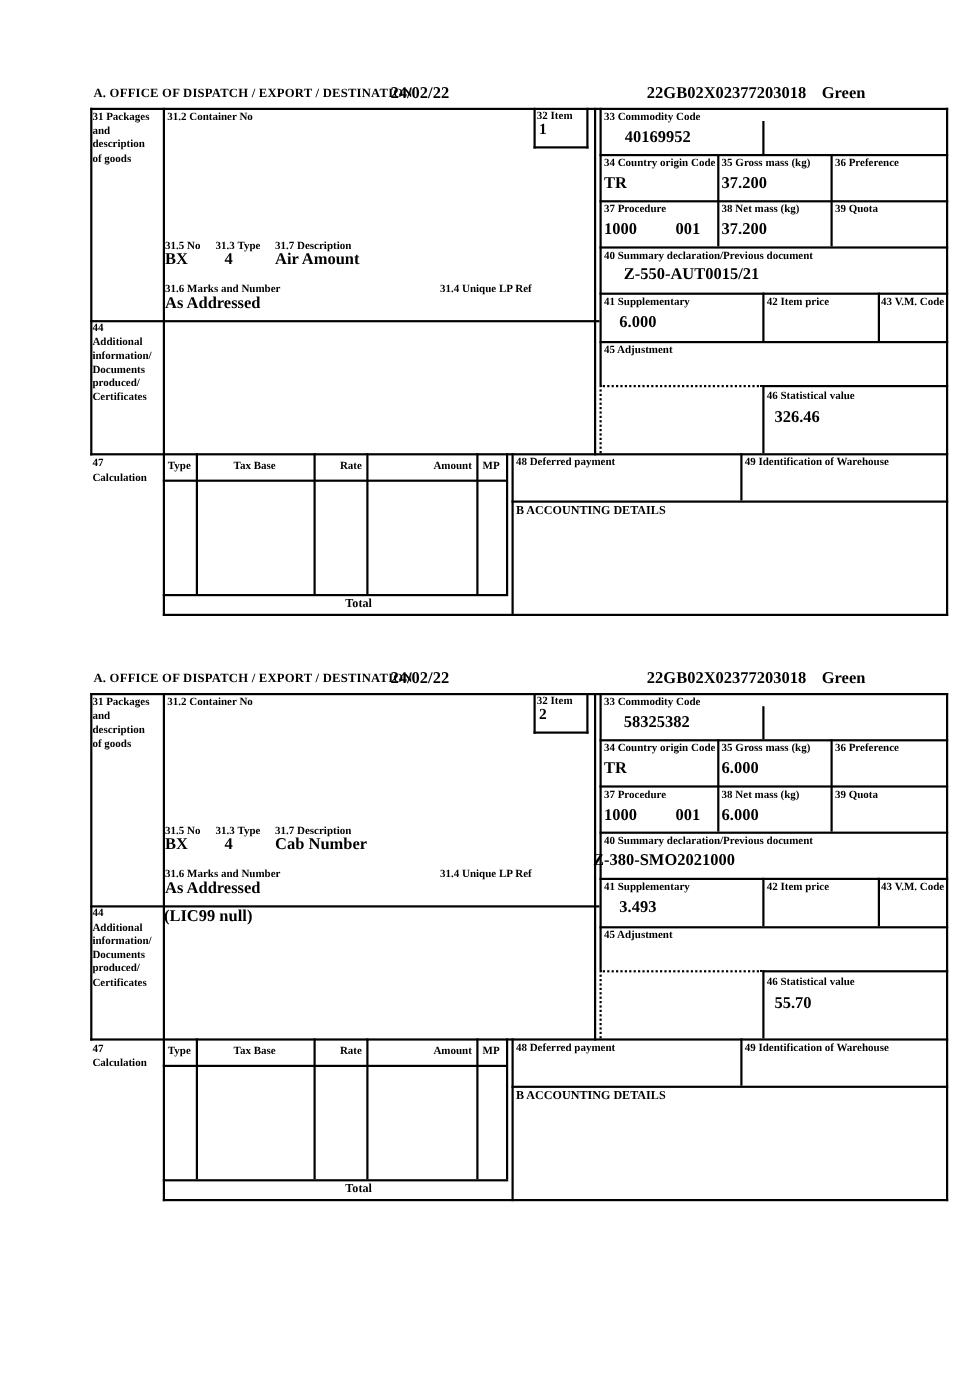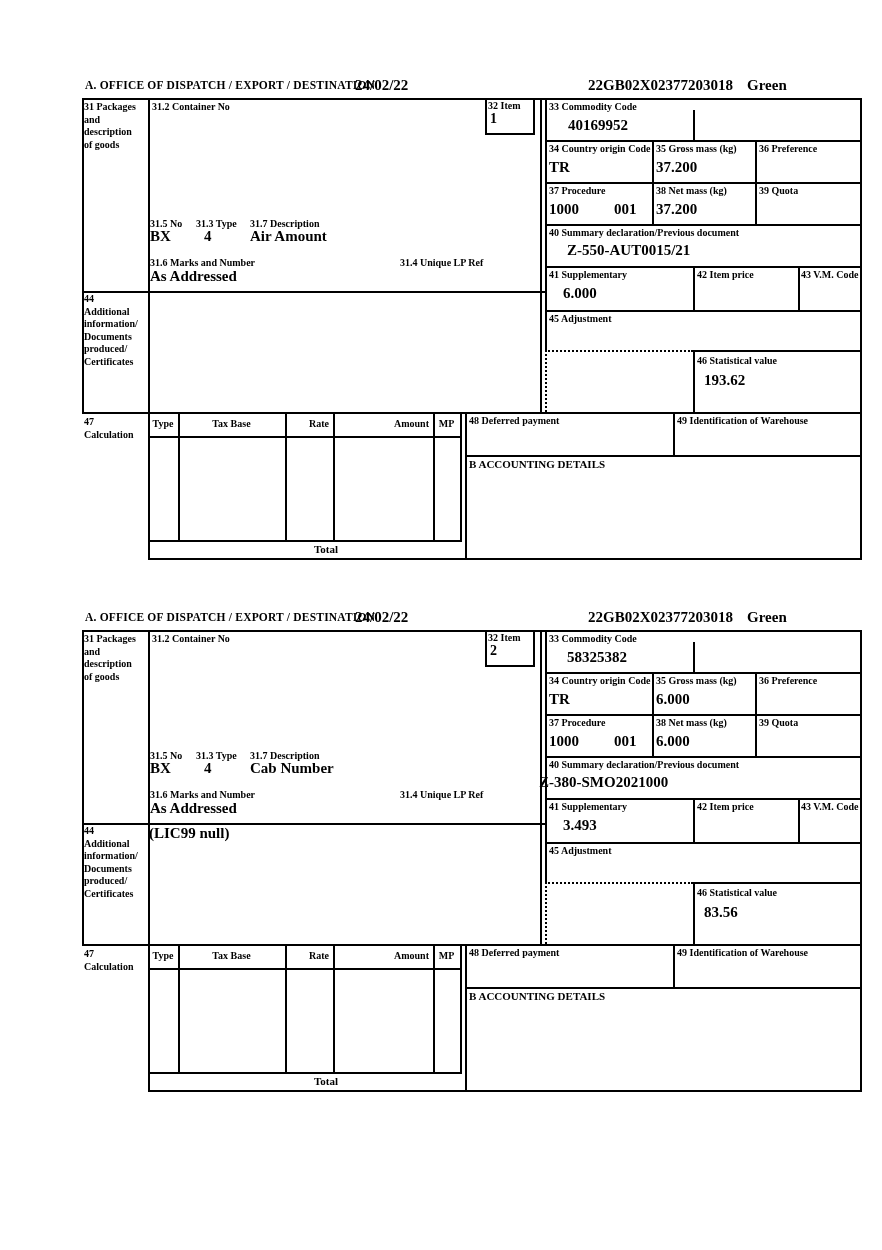--- a/index.html
+++ b/index.html
@@ -122,21 +122,21 @@
   <div class="val" style="left:567px;top:177px">Z-550-AUT0015/21</div>
 
   <div class="lbl" style="left:549px;top:203px">41 Supplementary</div>
   <div class="val" style="left:563px;top:220px">6.000</div>
   <div class="lbl" style="left:697px;top:203px">42 Item price</div>
   <div class="lbl" style="left:801px;top:203px">43 V.M. Code</div>
 
   <div class="lbl" style="left:549px;top:247px">45 Adjustment</div>
 
   <div class="lbl" style="left:697px;top:289px">46 Statistical value</div>
-  <div class="val" style="left:704px;top:307px">193.62</div>
+  <div class="val" style="left:704px;top:307px">326.46</div>
 
   <div class="lbl ctr" style="left:148px;top:352px;width:30px">Type</div>
   <div class="lbl ctr" style="left:178px;top:352px;width:107px">Tax Base</div>
   <div class="lbl rgt" style="left:285px;top:352px;width:44px">Rate</div>
   <div class="lbl rgt" style="left:333px;top:352px;width:96px">Amount</div>
   <div class="lbl ctr" style="left:433px;top:352px;width:27px">MP</div>
 
   <div class="lbl" style="left:469px;top:349px">48 Deferred payment</div>
   <div class="lbl" style="left:677px;top:349px">49 Identification of Warehouse</div>
   <div class="lbl" style="left:469px;top:392px;font-size:11px">B ACCOUNTING DETAILS</div>
@@ -242,21 +242,21 @@
   <div class="val" style="left:539px;top:177px">Z-380-SMO2021000</div>
 
   <div class="lbl" style="left:549px;top:203px">41 Supplementary</div>
   <div class="val" style="left:563px;top:220px">3.493</div>
   <div class="lbl" style="left:697px;top:203px">42 Item price</div>
   <div class="lbl" style="left:801px;top:203px">43 V.M. Code</div>
 
   <div class="lbl" style="left:549px;top:247px">45 Adjustment</div>
 
   <div class="lbl" style="left:697px;top:289px">46 Statistical value</div>
-  <div class="val" style="left:704px;top:307px">83.56</div>
+  <div class="val" style="left:704px;top:307px">55.70</div>
 
   <div class="lbl ctr" style="left:148px;top:352px;width:30px">Type</div>
   <div class="lbl ctr" style="left:178px;top:352px;width:107px">Tax Base</div>
   <div class="lbl rgt" style="left:285px;top:352px;width:44px">Rate</div>
   <div class="lbl rgt" style="left:333px;top:352px;width:96px">Amount</div>
   <div class="lbl ctr" style="left:433px;top:352px;width:27px">MP</div>
 
   <div class="lbl" style="left:469px;top:349px">48 Deferred payment</div>
   <div class="lbl" style="left:677px;top:349px">49 Identification of Warehouse</div>
   <div class="lbl" style="left:469px;top:392px;font-size:11px">B ACCOUNTING DETAILS</div>

